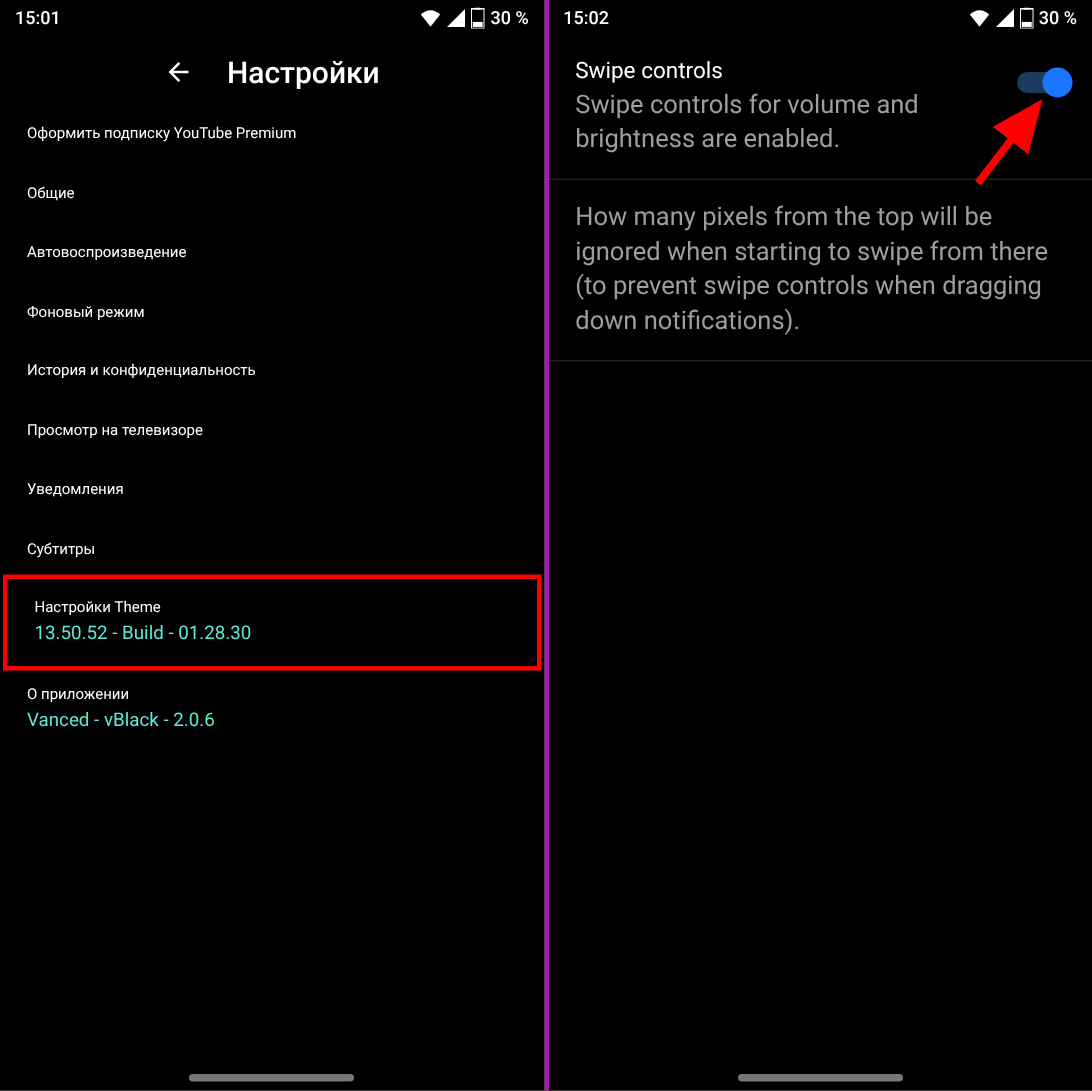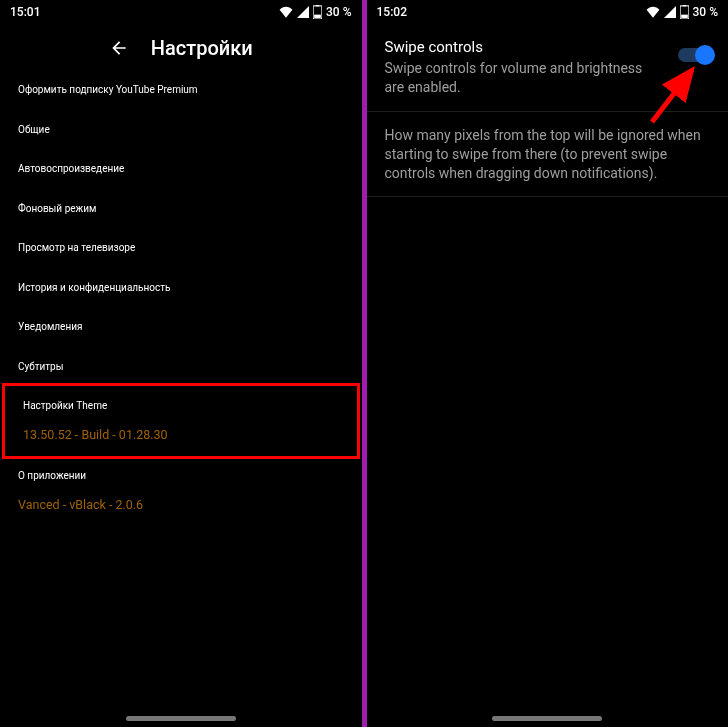--- a/index.html
+++ b/index.html
@@ -13,21 +13,21 @@
     .phone {
       flex: 1;
       background: #000;
       color: #fff;
       display: flex;
       flex-direction: column;
       position: relative;
       overflow: hidden;
     }
     .phone + .phone {
-      border-left: 5px solid #a21caf;
+      border-left: 3px solid #a21caf;
     }
     .status-bar {
       height: 24px;
       display: flex;
       align-items: center;
       justify-content: space-between;
       padding: 0 10px;
       font-size: 12px;
       font-weight: 500;
     }
@@ -58,41 +58,41 @@
     .item {
       padding: 13px 18px 13px 18px;
     }
     .item-title {
       font-size: 10px;
       color: #fff;
       line-height: 1.35;
     }
     .item-sub {
       font-size: 12.5px;
-      color: #a16207;
+      color: #5eead4;
       line-height: 1.35;
-      margin-top: 14px;
+      margin-top: 2px;
     }
     .highlight-box {
       border: 3px solid #ff0000;
       margin: -3px 2px -3px 2px;
     }
     
     .setting {
       padding: 14px 18px 14px 18px;
       border-bottom: 1px solid #1f1f1f;
       position: relative;
     }
     .setting-title {
       font-size: 15px;
       color: #fff;
       margin-bottom: 3px;
     }
     .setting-desc {
-      font-size: 14px;
+      font-size: 17px;
       color: #9e9e9e;
       line-height: 1.35;
       padding-right: 50px;
     }
     .toggle {
       position: absolute;
       right: 16px;
       top: 24px;
       width: 34px;
       height: 14px;
@@ -168,24 +168,24 @@
       <div class="item">
         <div class="item-title">Общие</div>
       </div>
       <div class="item">
         <div class="item-title">Автовоспроизведение</div>
       </div>
       <div class="item">
         <div class="item-title">Фоновый режим</div>
       </div>
       <div class="item">
+        <div class="item-title">История и конфиденциальность</div>
+      </div>
+      <div class="item">
         <div class="item-title">Просмотр на телевизоре</div>
-      </div>
-      <div class="item">
-        <div class="item-title">История и конфиденциальность</div>
       </div>
       <div class="item">
         <div class="item-title">Уведомления</div>
       </div>
       <div class="item">
         <div class="item-title">Субтитры</div>
       </div>
       <div class="highlight-box">
         <div class="item">
           <div class="item-title">Настройки Theme</div>

